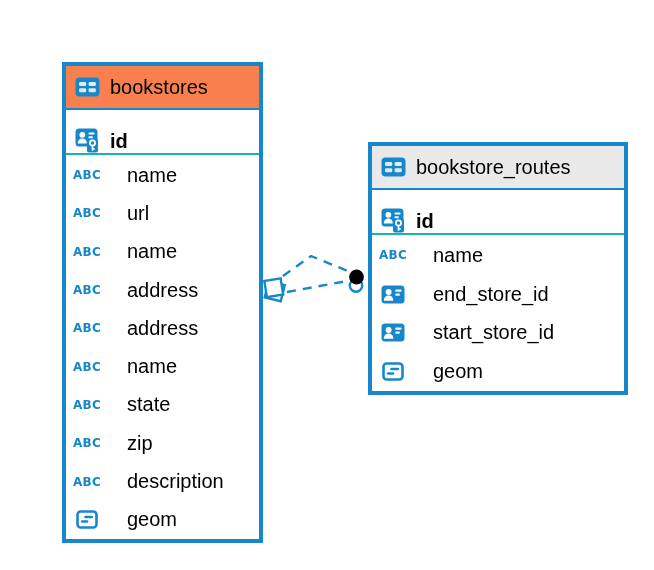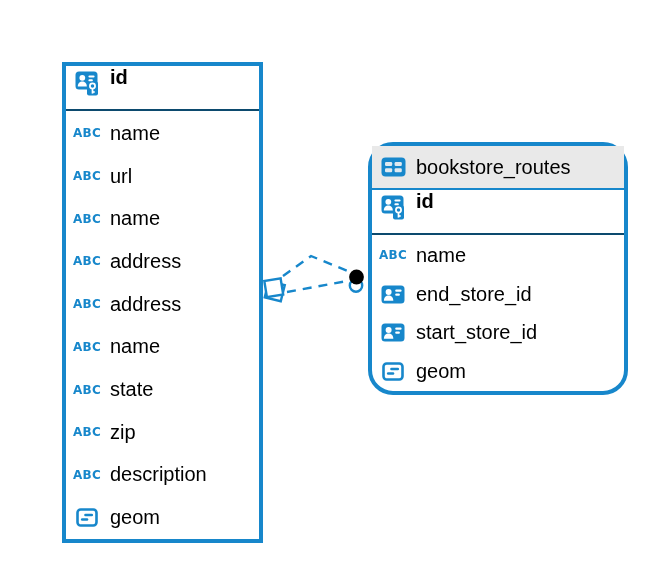--- a/index.html
+++ b/index.html
@@ -9,50 +9,62 @@
   }
   .canvas{position:absolute;inset:0;}
   .rel-overlay{position:absolute;left:0;top:0;pointer-events:none;z-index:5;}
   .dash{stroke:#1787CB;stroke-width:2.4;fill:none;stroke-dasharray:9 7;}
 
   .table-card{
     position:absolute;background:#fff;border:4px solid #1787CB;box-sizing:border-box;
     display:flex;flex-direction:column;z-index:2;
   }
   #table-bookstores{left:62px;top:62px;width:201px;height:481px;}
-  #table-bookstore-routes{left:368px;top:142px;width:260px;height:253px;border-radius:25px;}
+  #table-bookstore-routes{left:368px;top:142px;width:260px;height:253px;}
 
   .table-header{
     display:flex;align-items:center;gap:9px;padding:0 7px;height:42px;flex:0 0 42px;
     border-bottom:2px solid #1787CB;font-size:20px;font-weight:400;
   }
   .header-orange{background:#F8804E;}
   .header-gray{background:#E9E9E9;}
 
   .pk-row{
-    display:flex;align-items:flex-start;gap:9px;padding:0 7px;height:43px;flex:0 0 43px;
-    border-bottom:2px solid #0c4a6e;font-weight:700;font-size:20px;background:#fff;
+    display:flex;align-items:flex-end;gap:9px;padding:0 7px;height:43px;flex:0 0 43px;
+    border-bottom:2px solid #14b8a6;font-weight:700;font-size:20px;background:#fff;
   }
   .fields{display:flex;flex-direction:column;flex:1 1 auto;padding-top:1px;}
-  .field-row{display:flex;align-items:center;gap:9px;padding:0 7px;flex:1 1 auto;font-size:20px;}
+  .field-row{display:flex;align-items:center;gap:26px;padding:0 7px;flex:1 1 auto;font-size:20px;}
 
   .icon-cell{width:28px;flex:0 0 28px;display:flex;align-items:center;justify-content:center;}
   .abc{
     font-family:"DejaVu Sans",sans-serif;font-weight:800;font-size:12px;letter-spacing:0.3px;
     color:#1787CB;line-height:1;transform:scaleY(0.95);
   }
   .pk-svg{margin-top:5px;}
   .label{white-space:nowrap;}
 </style>
 </head>
 <body>
 
 <div class="canvas">
 
   <div class="table-card" id="table-bookstores">
+    <div class="table-header header-orange">
+      <span class="icon-cell">
+        <svg width="25" height="20" viewBox="0 0 25 20">
+          <rect x="0.5" y="0.5" width="24" height="19" rx="4" fill="#1787CB"></rect>
+          <rect x="4" y="5" width="7.2" height="4" rx="1.2" fill="#DFE9F0"></rect>
+          <rect x="13.6" y="5" width="7.2" height="4" rx="1.2" fill="#DFE9F0"></rect>
+          <rect x="4" y="11.2" width="7.2" height="4" rx="1.2" fill="#DFE9F0"></rect>
+          <rect x="13.6" y="11.2" width="7.2" height="4" rx="1.2" fill="#DFE9F0"></rect>
+        </svg>
+      </span>
+      <span class="label">bookstores</span>
+    </div>
 
     <div class="pk-row">
       <span class="icon-cell">
         <svg class="pk-svg" width="25" height="25" viewBox="0 0 25 25">
           <rect x="0.5" y="0.5" width="22" height="18" rx="3.5" fill="#1787CB"></rect>
           <circle cx="7.3" cy="6.8" r="2.9" fill="#fff"></circle>
           <path d="M2.8 15.6 c0 -3.5 2.1 -5.1 4.5 -5.1 c2.4 0 4.5 1.6 4.5 5.1 z" fill="#fff"></path>
           <rect x="13.4" y="4.4" width="6.2" height="2.2" rx="1.1" fill="#fff"></rect>
           <rect x="13.4" y="8.3" width="4.5" height="2.2" rx="1.1" fill="#fff"></rect>
           <rect x="12" y="10.4" width="11" height="14" rx="2" fill="#1787CB"></rect>

